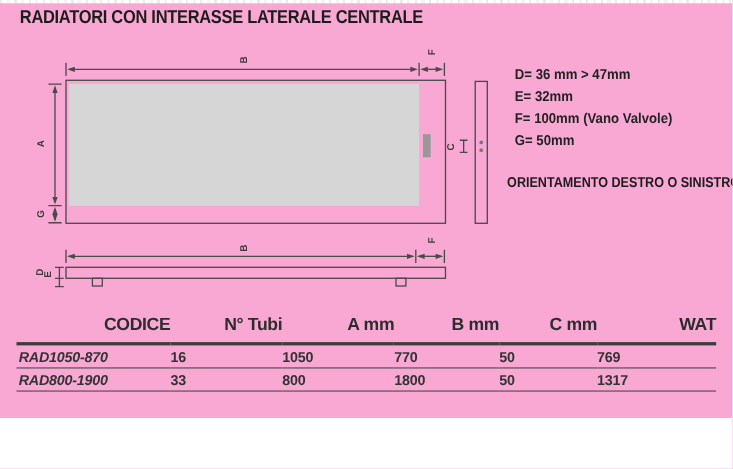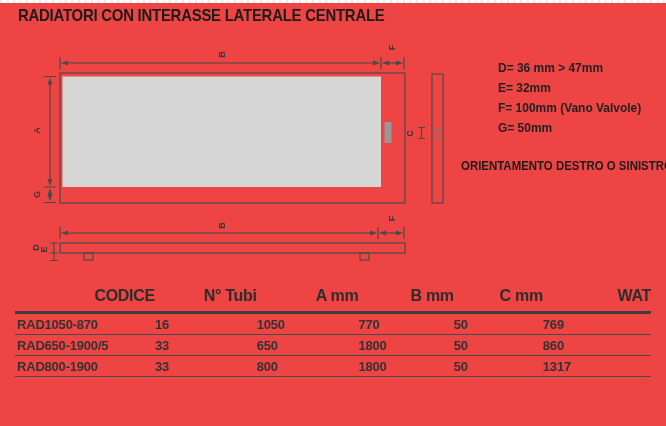--- a/index.html
+++ b/index.html
@@ -1,43 +1,43 @@
 <!DOCTYPE html>
 <html><head>
 <meta charset="utf-8">
 <style>
   html,body{margin:0;padding:0;background:#fff;}
-  #page{position:relative;width:666px;height:426px;background:#ef4444;overflow:hidden;
+  #page{position:relative;width:666px;height:380px;background:#f9a8d4;overflow:hidden;
         font-family:"Liberation Sans",sans-serif;color:#2d2d2d;}
   .scan-noise{position:absolute;left:0;top:0;width:666px;height:3px;
         background:repeating-linear-gradient(90deg,#ececec 0 2px,#ffffff 2px 6px,#f4f4f4 6px 9px,#ffffff 9px 13px);}
   .doc-title{position:absolute;left:18px;top:6px;font-size:17px;font-weight:bold;color:#1c1c1c;
         letter-spacing:-0.3px;transform:scaleX(0.88);transform-origin:left center;white-space:nowrap;}
 
   
   .diagram{position:absolute;left:0;top:40px;width:460px;height:240px;}
   .diagram svg{position:absolute;left:0;top:0;}
   .rlabel{position:absolute;font-size:9px;font-weight:bold;color:#3a3a3a;line-height:9px;
         transform:rotate(-90deg);transform-origin:center center;white-space:nowrap;}
 
   
-  .legend{position:absolute;left:468px;top:58px;margin-left:30px;}
+  .legend{position:absolute;left:468px;top:58px;}
   .legend-line{font-size:13px;font-weight:bold;color:#222;line-height:20px;white-space:nowrap;
         transform:scaleX(0.92);transform-origin:left center;}
   .orientation{position:absolute;left:461px;top:158px;font-size:13px;font-weight:bold;color:#1c1c1c;
         white-space:nowrap;transform:scaleX(0.88);transform-origin:left center;}
 
   
   .spec-table{position:absolute;left:15px;top:284px;width:636px;border-collapse:collapse;}
   .spec-table th{font-size:16px;font-weight:bold;color:#2d2d2d;text-align:right;
         padding:3px 0 6px 0;border-bottom:3px solid #3d3d3d;letter-spacing:-0.3px;}
   .spec-table th.col-codice{text-align:right;padding-left:2px;}
   .spec-table td{font-size:13px;font-weight:bold;color:#333;text-align:left;
         padding:3px 0 2px 0;border-bottom:1.5px solid #4a4a4a;letter-spacing:-0.2px;}
-  .spec-table td.col-codice{text-align:left;padding-left:2px;}
+  .spec-table td.col-codice{text-align:left;padding-left:2px;font-style:italic;}
 </style>
 </head>
 <body>
 
 <div id="page">
   <div class="scan-noise"></div>
 
   <div class="doc-title">RADIATORI CON INTERASSE LATERALE CENTRALE</div>
 
   <div class="diagram">
@@ -126,28 +126,20 @@
     <tbody>
       <tr>
         <td class="col-codice">RAD1050-870</td>
         <td>16</td>
         <td>1050</td>
         <td>770</td>
         <td>50</td>
         <td>769</td>
       </tr>
       <tr>
-        <td class="col-codice">RAD650-1900/5</td>
-        <td>33</td>
-        <td>650</td>
-        <td>1800</td>
-        <td>50</td>
-        <td>860</td>
-      </tr>
-      <tr>
         <td class="col-codice">RAD800-1900</td>
         <td>33</td>
         <td>800</td>
         <td>1800</td>
         <td>50</td>
         <td>1317</td>
       </tr>
     </tbody>
   </table>
 </div>

